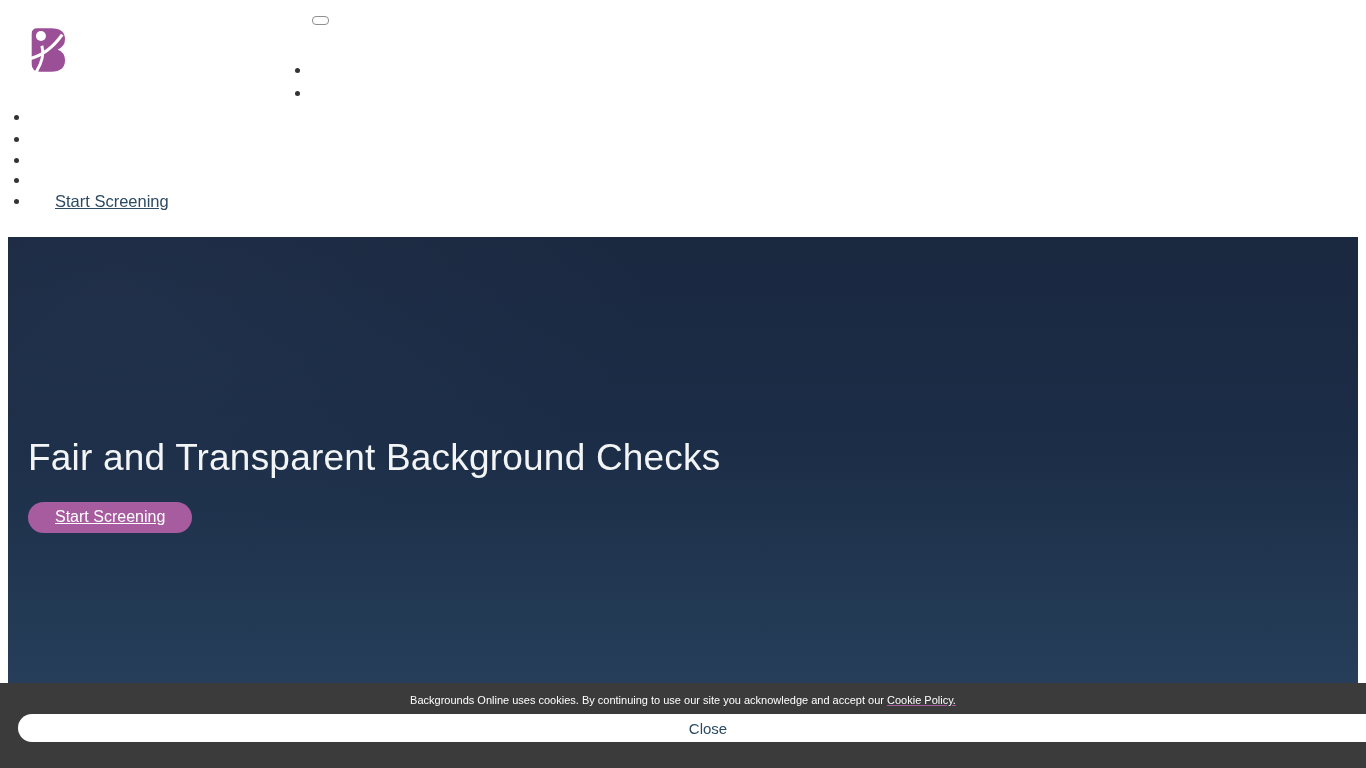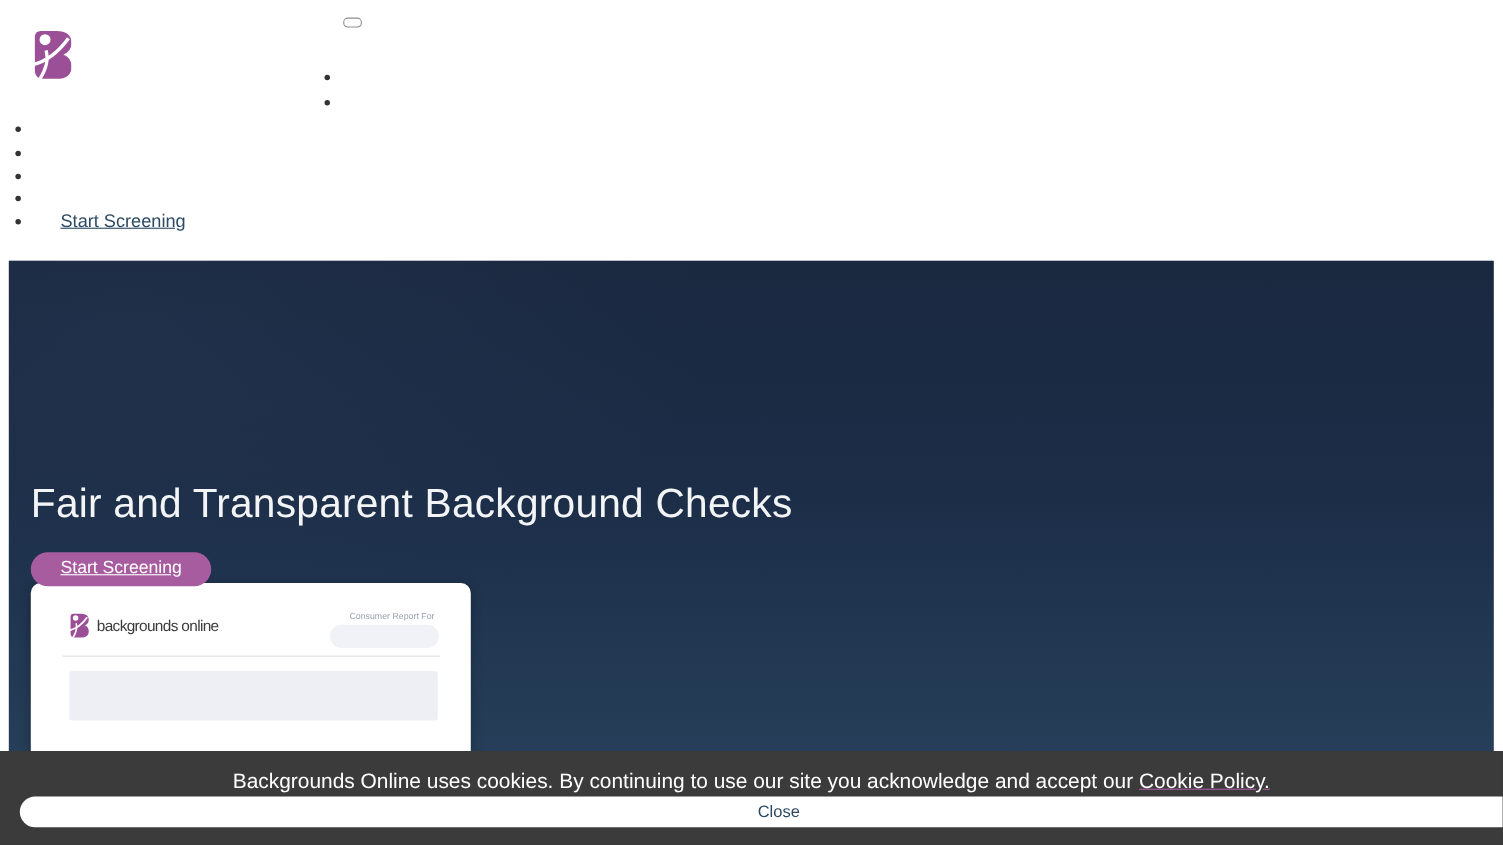--- a/index.html
+++ b/index.html
@@ -160,22 +160,22 @@
   .cookie-banner {
     position: fixed;
     left: 0; right: 0; bottom: 0;
     height: 85px;
     background: #3b3b3b;
     overflow: hidden;
     text-align: center;
     z-index: 10;
   }
   .cookie-message {
-    margin-top: 19px;
-    font-size: 19px;
+    margin-top: 9px;
+    font-size: 11px;
     color: #ffffff;
     line-height: 17px;
   }
   .cookie-link {
     color: #ffffff;
     text-decoration: underline;
     text-decoration-color: #a85ca0;
     cursor: pointer;
   }
   .close-button {
@@ -237,33 +237,20 @@
   </ul>
 </div>
 
 <div class="hero">
   <h1 class="hero-title">Fair and Transparent Background Checks</h1>
 
 
   <button class="cta-button">Start Screening</button>
 
   
-  <div class="report-card">
-    <svg class="card-logo-icon" viewBox="0 0 40 50" xmlns="http://www.w3.org/2000/svg">
-      <path fill="#9b4f96" d="M4 8 Q4 2 10 2 L25 2 Q40 2 40 14 Q40 22 32 25 Q40 28 40 37 Q40 49 25 49 L13 49 Q4 49 4 41 Z"></path>
-      <circle cx="14" cy="10.5" r="5.4" fill="#ffffff"></circle>
-      <path d="M2 35 C 14 32, 27 23, 37 9" stroke="#ffffff" stroke-width="3.4" fill="none"></path>
-      <path d="M15 21 C 18 31, 14 41, 9 49" stroke="#ffffff" stroke-width="3.2" fill="none"></path>
-    </svg>
-    <span class="card-wordmark">backgrounds online</span>
-    <span class="card-field-label">Consumer Report For</span>
-    <div class="card-field-pill"></div>
-    <div class="card-divider"></div>
-    <div class="card-bottom-block"></div>
-  </div>
 </div>
 
 <div class="cookie-banner">
   <div class="cookie-message">
     <span>Backgrounds Online uses cookies. By continuing to use our site you acknowledge and accept our </span><a class="cookie-link">Cookie Policy.</a>
   </div>
   <button class="close-button">Close</button>
 </div>
 
 </body></html>

